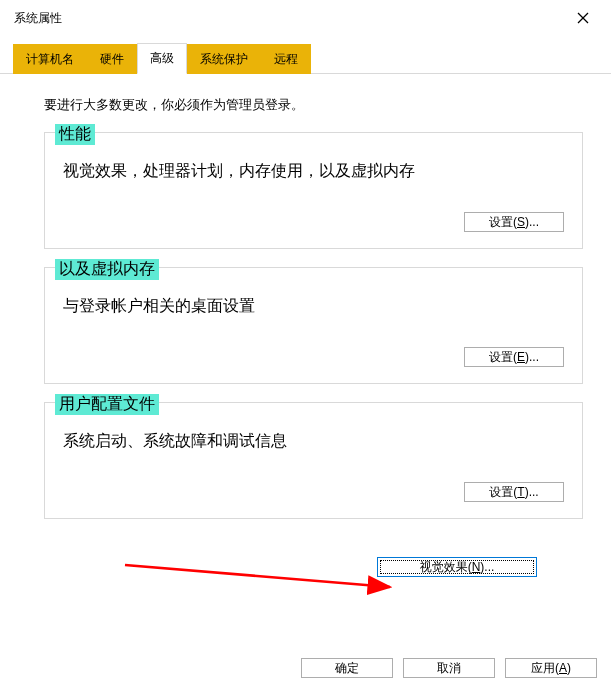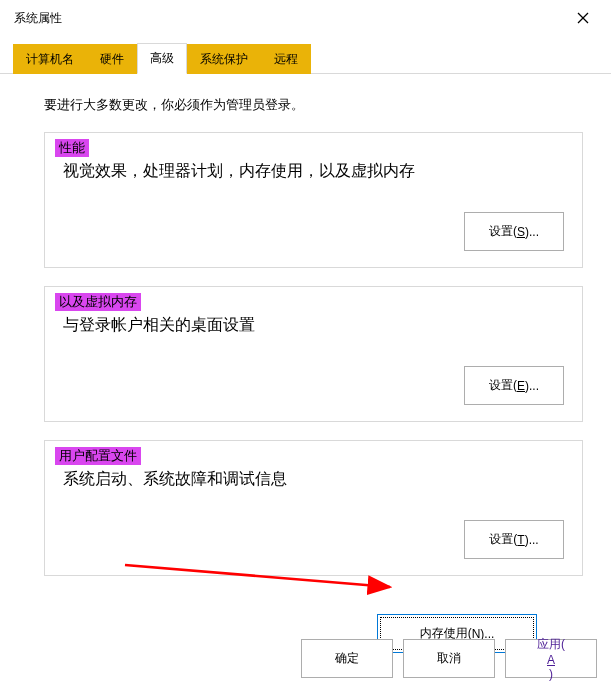--- a/index.html
+++ b/index.html
@@ -70,50 +70,48 @@
     .groupbox {
       border: 1px solid #d9d9d9;
       position: relative;
       margin-bottom: 18px;
       padding: 28px 18px 16px 18px;
     }
     .groupbox-legend {
       position: absolute;
       top: -9px;
       left: 10px;
-      background: #d946ef;
+      background: #5eead4;
       padding: 0 4px;
-      font-size: 13px;
-      margin-top: 15px;
+      font-size: 16px;
     }
     .groupbox-desc {
       font-size: 16px;
       margin-bottom: 30px;
     }
     .btn-row {
       display: flex;
       justify-content: flex-end;
     }
     .btn {
       min-width: 100px;
-      height: 39px;
+      height: 20px;
       border: 1px solid #adadad;
       background: #ffffff;
       font-size: 12px;
       font-family: inherit;
       cursor: pointer;
       padding: 0 16px;
       display: inline-flex;
       align-items: center;
       justify-content: center;
     }
     .btn.disabled {
-      color: #4c1d95;
+      color: #000000;
       cursor: default;
-      flex-direction: column;
     }
     .btn.focused {
       outline: 1px dotted #000;
       outline-offset: -4px;
       border: 1px solid #0078d7;
     }
     .env-row {
       display: flex;
       justify-content: flex-end;
       padding-right: 46px;
@@ -194,21 +192,21 @@
       <button class="btn">
         <span>设置(</span>
           <span class="underline">T</span>
           <span>)...</span>
       </button>
     </div>
   </div>
 
   <div class="env-row">
     <button class="btn focused" style="min-width:160px;">
-      <span>内存使用(</span>
+      <span>视觉效果(</span>
         <span class="underline">N</span>
         <span>)...</span>
     </button>
   </div>
 
 </div>
 
 <svg class="arrow-svg" style="left:120px; top:560px;" width="290" height="48">
   <defs>
     <marker id="arrowhead" markerWidth="10" markerHeight="8" refX="9" refY="4" orient="auto">

